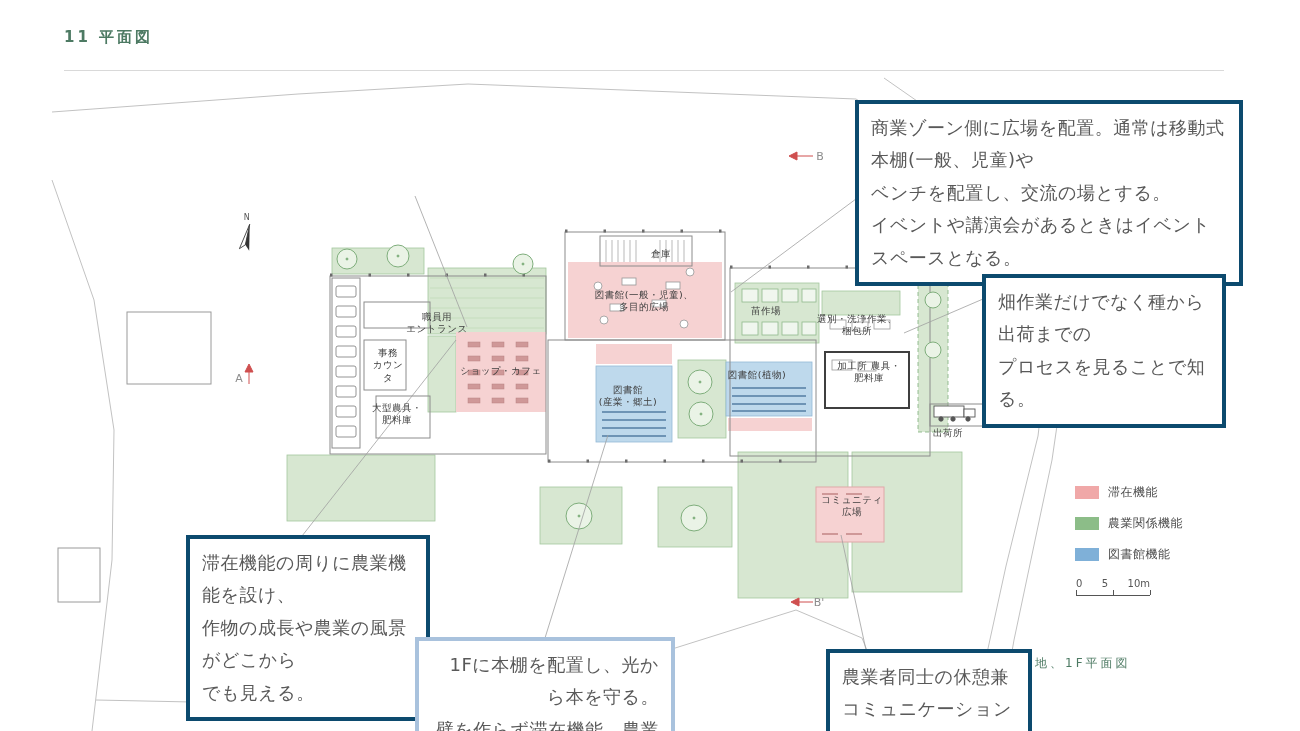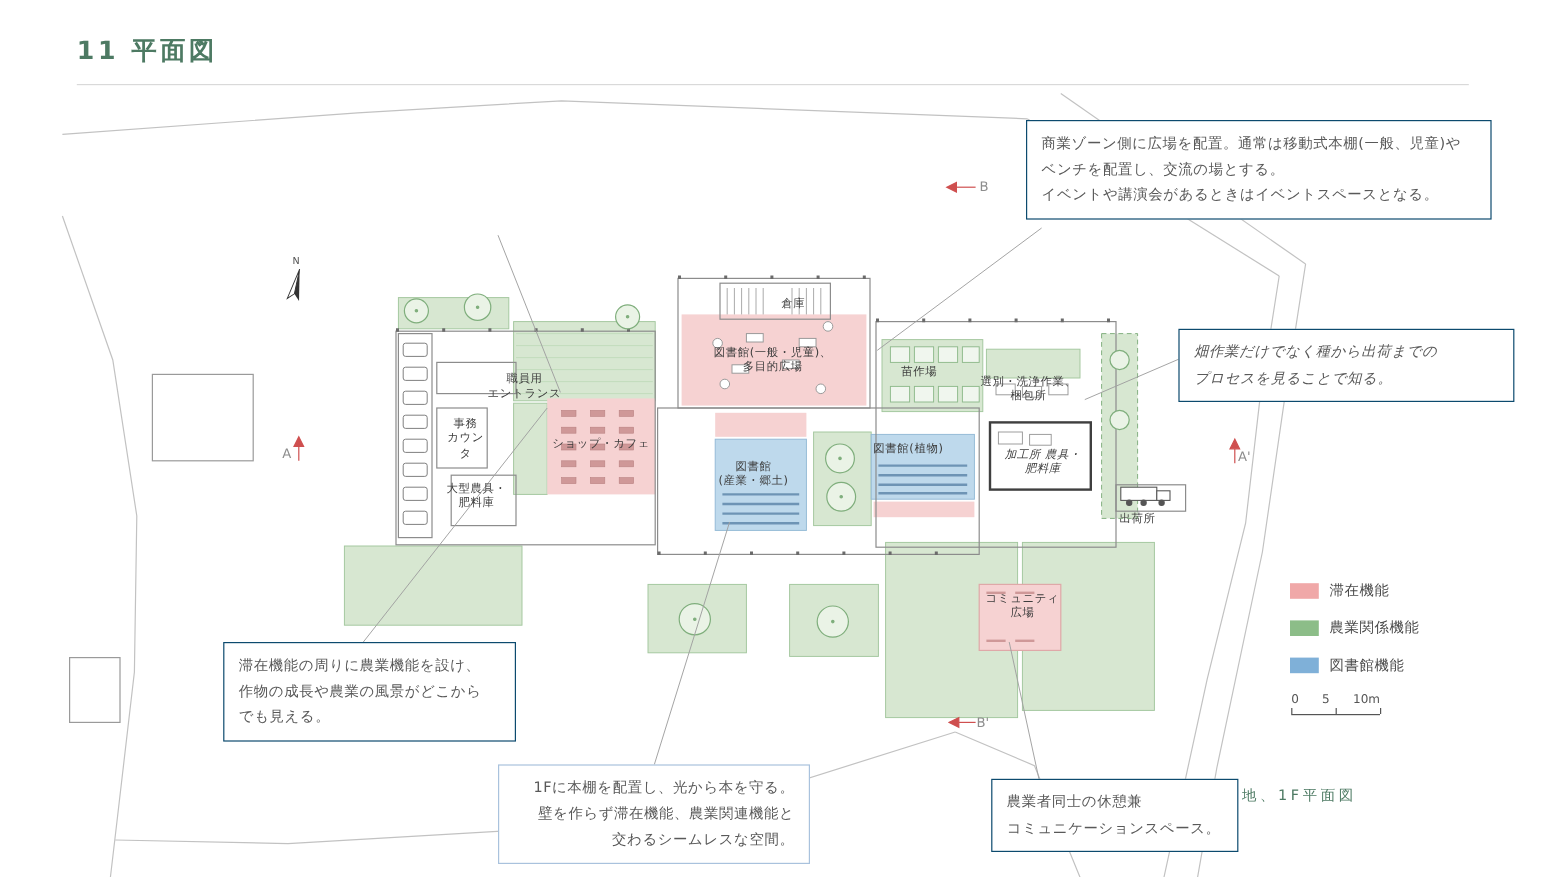--- a/index.html
+++ b/index.html
@@ -1,37 +1,37 @@
 <!DOCTYPE html>
 <html><head>
 <meta charset="utf-8">
 <style>
   * { box-sizing: border-box; }
   html,body { margin:0; padding:0; background:#ffffff; }
   body { font-family:"DejaVu Sans","Liberation Sans",sans-serif; }
   .page { position:relative; width:1300px; height:731px; background:#fff; overflow:hidden; }
 
-  .page-title { position:absolute; left:64px; top:28px; font-size:21px; font-weight:bold;
+  .page-title { position:absolute; left:64px; top:28px; font-size:15px; font-weight:bold;
                 color:#4d7a63; letter-spacing:3px; }
   .title-rule { position:absolute; left:64px; top:70px; width:1160px; height:1px; background:#d9d9d9; }
 
   .plan-svg { position:absolute; left:0; top:0; }
 
   .plan-label { position:absolute; transform:translate(-50%,-50%); font-size:9.5px; line-height:1.3;
                 color:#3d3d3d; text-align:center; white-space:pre-line; letter-spacing:0.5px; z-index:3; }
   .north-label { font-size:8px; color:#555; }
   .section-label { position:absolute; transform:translate(-50%,-50%); font-size:11px; color:#8d8d8d; z-index:3; }
 
-  .callout { position:absolute; background:#ffffff; border:1px solid #0c4a6e; padding:8px 12px;
-             font-size:12px; line-height:1.8; color:#595959; white-space:pre-line;
+  .callout { position:absolute; background:#ffffff; border:4px solid #0c4a6e; padding:8px 12px;
+             font-size:18px; line-height:1.8; color:#595959; white-space:pre-line;
              letter-spacing:0.5px; z-index:5; }
   .callout.blue { border-color:#a9c2dd; }
   .co1 { left:160px; top:121px; width:302px; }
   .co2 { left:855px; top:100px; width:388px; }
-  .co3 { left:982px; top:274px; width:280px;font-style:italic; }
+  .co3 { left:982px; top:274px; width:244px; }
   .co4 { left:186px; top:535px; width:244px; }
   .co5 { left:415px; top:637px; width:260px;text-align:right; }
   .co6 { left:826px; top:649px; width:206px; }
 
   .legend { position:absolute; left:1075px; top:484px; z-index:4; }
   .legend-item { display:flex; align-items:center; gap:9px; margin-bottom:14px;
                  font-size:12px; color:#4a4a4a; letter-spacing:0.5px; }
   .swatch { width:24px; height:13px; flex:0 0 auto; }
   .sw-stay { background:#f0a8a8; }
   .sw-agri { background:#8cbd88; }
@@ -281,21 +281,21 @@
 エントランス</div>
   <div class="plan-label" style="left:388px; top:366px;">事務
 カウン
 タ</div>
   <div class="plan-label" style="left:397px; top:414px;">大型農具・
 肥料庫</div>
   <div class="plan-label" style="left:501px; top:371px;">ショップ・カフェ</div>
   <div class="plan-label" style="left:628px; top:396px;">図書館
 (産業・郷土)</div>
   <div class="plan-label" style="left:757px; top:375px;">図書館(植物)</div>
-  <div class="plan-label" style="left:869px; top:386px;font-style:italic;">加工所 農具・
+  <div class="plan-label" style="left:869px; top:372px;">加工所 農具・
 肥料庫</div>
   <div class="plan-label" style="left:948px; top:433px;">出荷所</div>
   <div class="plan-label" style="left:852px; top:506px;font-family:Liberation Serif, serif;">コミュニティ
 広場</div>
   <div class="plan-label north-label" style="left:247px; top:218px;">N</div>
 
   <div class="section-label" style="left:820px; top:156px;">B</div>
   <div class="section-label" style="left:819px; top:602px;">B'</div>
   <div class="section-label" style="left:239px; top:378px;">A</div>
   <div class="section-label" style="left:1037px; top:381px;">A'</div>

